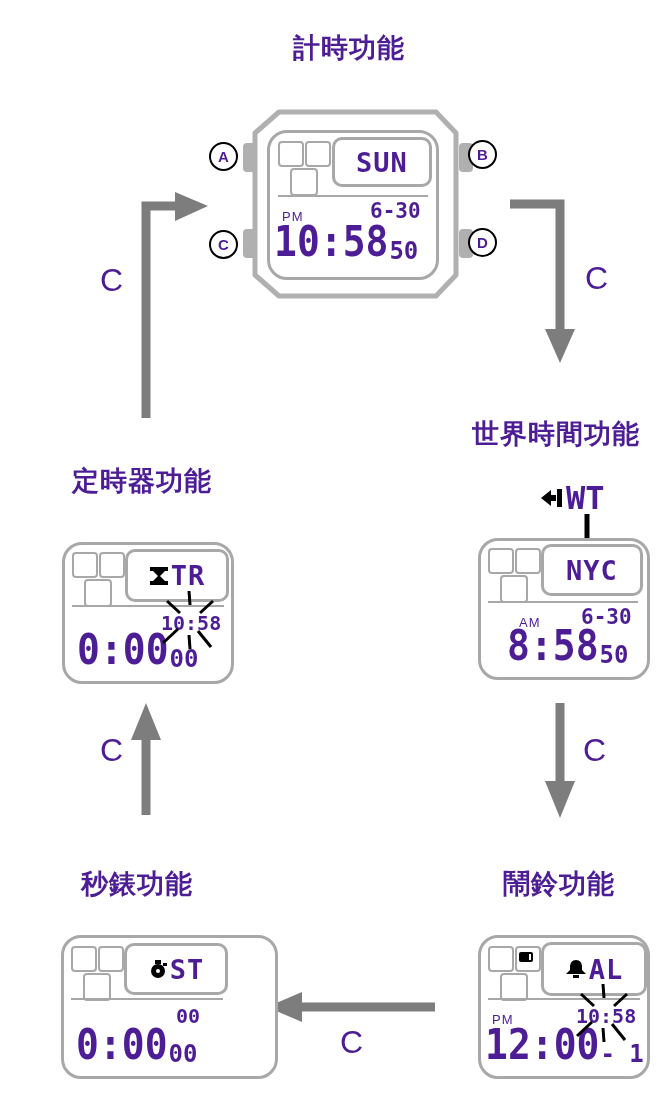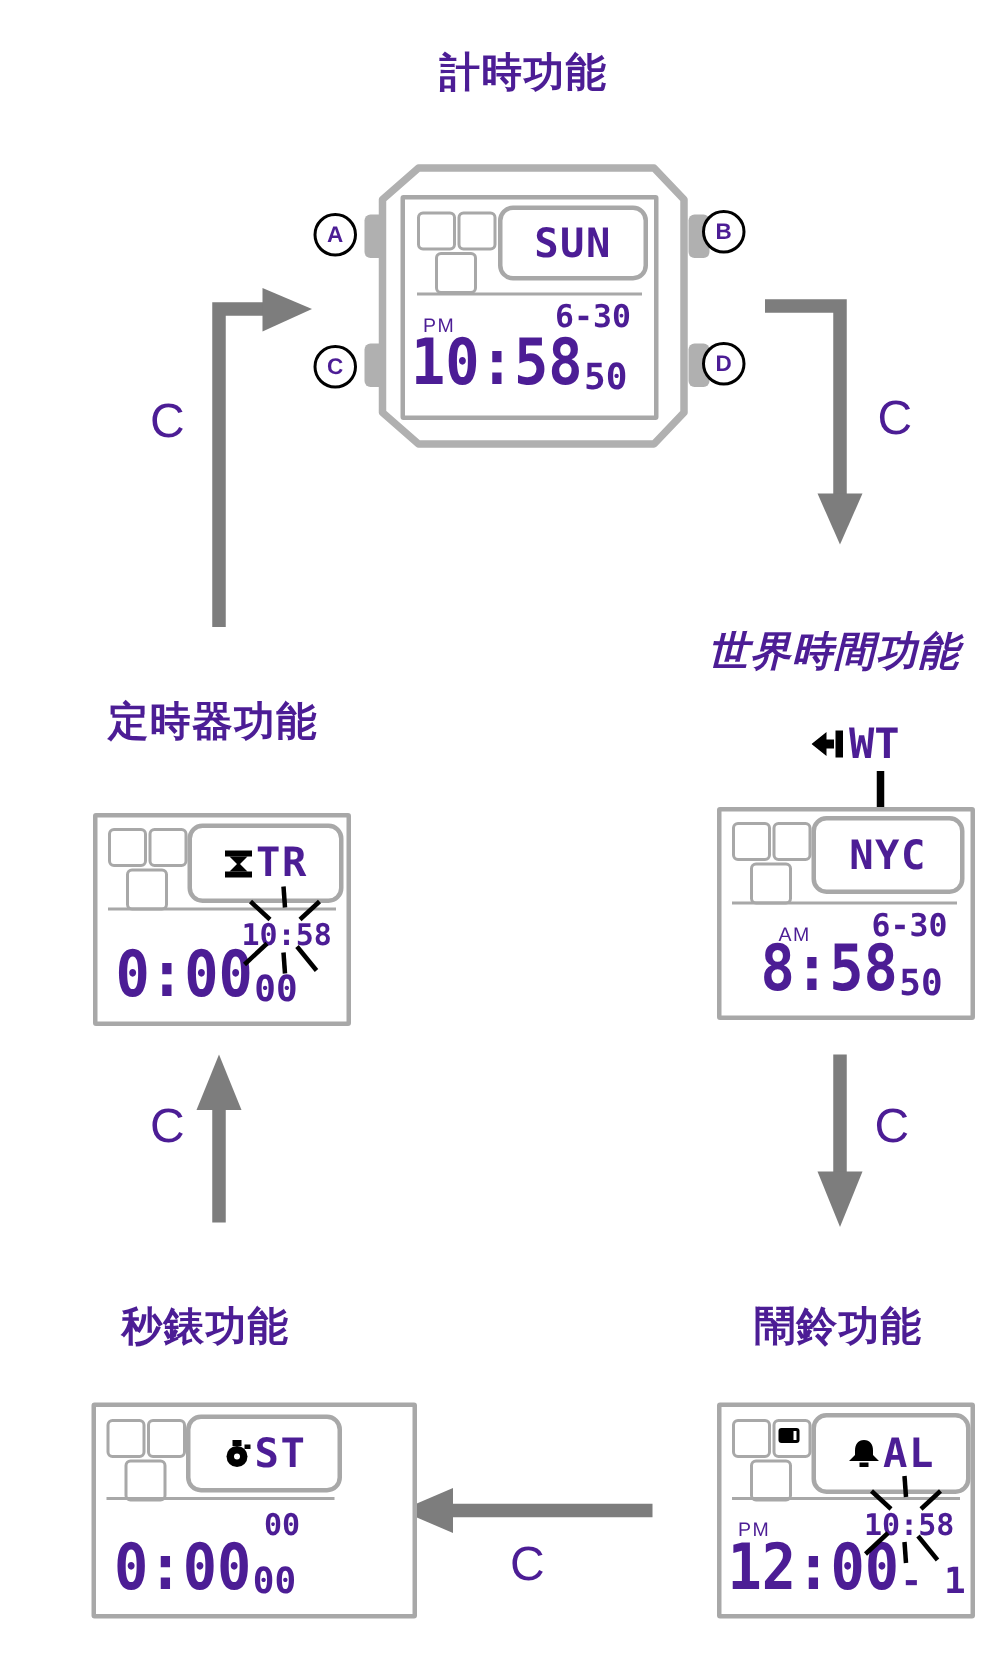--- a/index.html
+++ b/index.html
@@ -6,42 +6,42 @@
   #canvas{position:relative;width:668px;height:1117px;background:#fff;overflow:hidden;
           font-family:"Liberation Sans",sans-serif;color:#4c1d95;margin-left:20px;}
   .abs{position:absolute;}
   .title{font-weight:bold;font-size:27px;letter-spacing:1px;white-space:nowrap;}
   .c-label{font-size:32px;font-weight:400;font-family:"Liberation Sans",sans-serif;}
   
   .circ{width:25px;height:25px;border:2.5px solid #000;border-radius:50%;
         display:flex;align-items:center;justify-content:center;
         font-weight:bold;font-size:15px;background:#fff;}
   
-  .lcd{background:#fff;border:3px solid #a8a8a8;border-radius:2px;}
+  .lcd{background:#fff;border:3px solid #a8a8a8;border-radius:20px;}
   .sq{position:absolute;border:2px solid #a8a8a8;border-radius:4px;background:#fff;}
   .modebox{position:absolute;border:3px solid #a8a8a8;border-radius:10px;
            display:flex;align-items:center;justify-content:center;gap:2px;background:#fff;}
   .lcdfont{font-family:"DejaVu Sans Mono",monospace;font-weight:bold;line-height:1;}
   .mode-text{font-size:27px;letter-spacing:1px;}
   .divider{position:absolute;height:2px;background:#a8a8a8;}
   .ampm{position:absolute;font-size:13px;font-weight:normal;letter-spacing:1px;}
   .date-sm{position:absolute;font-size:21px;}
   .time-big{font-size:38px;transform:scaleY(1.12);transform-origin:bottom;}
   .time-sm{font-size:24px;}
   .time-row{position:absolute;display:flex;align-items:flex-end;gap:1px;}
   .blink-time{position:absolute;font-size:20px;z-index:1;}
   .rays{position:absolute;z-index:2;pointer-events:none;}
 </style>
 </head>
 <body>
 
 <div id="canvas">
 
   <div class="abs title" style="left:273px;top:30px;">計時功能</div>
-  <div class="abs title" style="left:452px;top:416px;font-style:italic;">世界時間功能</div>
+  <div class="abs title" style="left:452px;top:416px;">世界時間功能</div>
   <div class="abs title" style="left:483px;top:866px;">鬧鈴功能</div>
   <div class="abs title" style="left:61px;top:866px;">秒錶功能</div>
   <div class="abs title" style="left:52px;top:463px;">定時器功能</div>
 
   <svg class="abs" style="left:222px;top:103px;" width="232" height="202">
 
     <rect x="1" y="40" width="14" height="29" rx="4" fill="#b0b0b0"></rect>
     <rect x="1" y="126" width="14" height="29" rx="4" fill="#b0b0b0"></rect>
     <rect x="217" y="40" width="14" height="29" rx="4" fill="#b0b0b0"></rect>
     <rect x="217" y="126" width="14" height="29" rx="4" fill="#b0b0b0"></rect>
@@ -82,21 +82,21 @@
     <path d="M 5 9 L 55 9 L 55 138" fill="none" stroke="#7d7d7d" stroke-width="9"></path>
     <polygon points="40,134 70,134 55,168" fill="#7d7d7d"></polygon>
   </svg>
   <div class="abs c-label" style="left:565px;top:260px;">C</div>
 
   <div class="abs" style="left:521px;top:482px;display:flex;align-items:center;gap:3px;">
     <svg width="22" height="20">
       <polygon points="0,10 10,2 10,7 15,7 15,13 10,13 10,18" fill="#000"></polygon>
       <rect x="16" y="1" width="5" height="18" fill="#000"></rect>
     </svg>
-    <span class="lcdfont" style="font-size:28px;">WT</span>
+    <span class="lcdfont" style="font-size:32px;">WT</span>
   </div>
   <svg class="abs" style="left:552px;top:512px;" width="30" height="48">
     <line x1="15" y1="2" x2="15" y2="29" stroke="#000" stroke-width="5"></line>
     <polygon points="5,26 25,26 15,45" fill="#000"></polygon>
   </svg>
 
   <div class="abs lcd" style="left:458px;top:538px;width:166px;height:136px;">
     <div class="sq" style="left:7px;top:7px;width:22px;height:22px;"></div>
     <div class="sq" style="left:34px;top:7px;width:22px;height:22px;"></div>
     <div class="sq" style="left:19px;top:34px;width:24px;height:24px;"></div>

